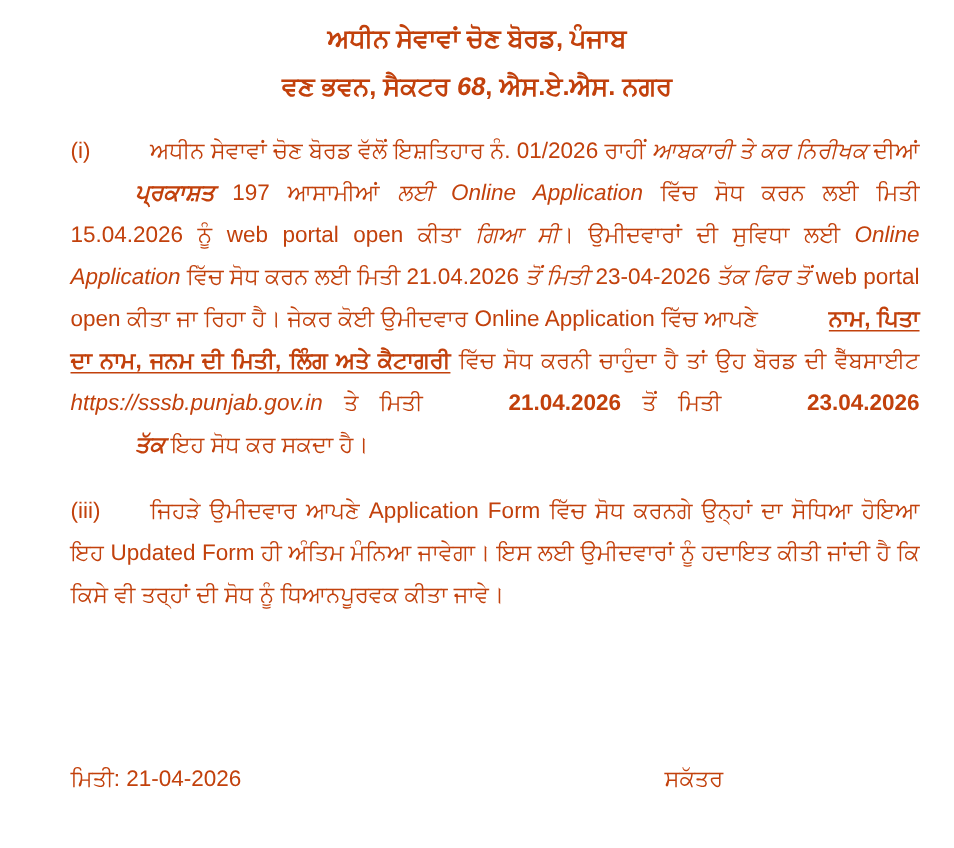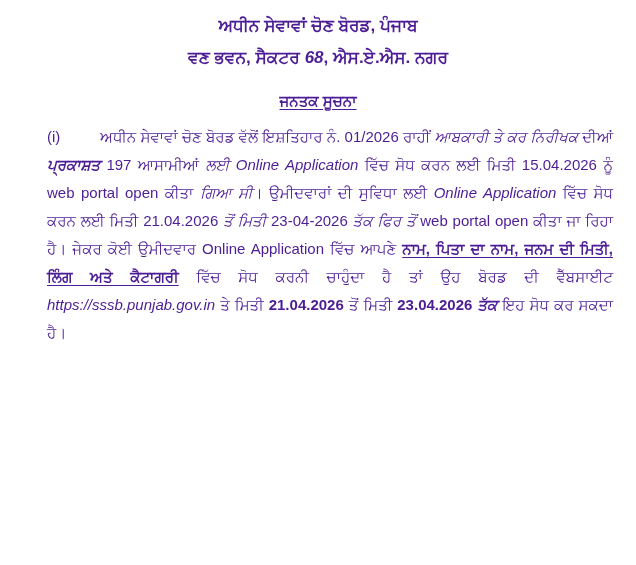--- a/index.html
+++ b/index.html
@@ -6,21 +6,21 @@
     margin: 0;
     padding: 0;
     background: #ffffff;
   }
   .page {
     position: relative;
     width: 636px;
     height: 565px;
     background: #ffffff;
     font-family: "Liberation Sans", "DejaVu Sans", sans-serif;
-    color: #4c1d95;
+    color: #c2410c;
     overflow: hidden;
   }
   .header {
     padding-top: 10px;
     text-align: center;
     font-weight: bold;
     font-size: 17px;
     line-height: 32px;
   }
   .notice-title {
@@ -54,38 +54,42 @@
     left: 47px;
     right: 23px;
     font-size: 15px;
     line-height: 24px;
   }
   .signatory {
     position: absolute;
     left: 396px;
     top: 0;
   }
-  .b { font-weight: bold; }
+  .b { font-weight: bold; margin-left: 43px; }
   .i { font-style: italic; text-align: center; }
   .u { text-decoration: underline; text-underline-offset: 3px; }
 </style>
 </head>
 <body>
 
 <div class="page">
 
   <div class="header">
     <div>ਅਧੀਨ ਸੇਵਾਵਾਂ ਚੋਣ ਬੋਰਡ, ਪੰਜਾਬ</div>
     <div><span>ਵਣ ਭਵਨ, ਸੈਕਟਰ </span><span class="i">68</span><span>, ਐਸ.ਏ.ਐਸ. ਨਗਰ</span></div>
   </div>
 
-  <div class="notice-title">ਜਨਤਕ ਸੂਚਨਾ</div>
 
   <div class="content">
 
     <p class="para"><span class="para-num">(i)</span><span><span>ਅਧੀਨ ਸੇਵਾਵਾਂ ਚੋਣ ਬੋਰਡ ਵੱਲੋਂ ਇਸ਼ਤਿਹਾਰ ਨੰ. 01/2026 ਰਾਹੀਂ </span><span class="i">ਆਬਕਾਰੀ ਤੇ ਕਰ ਨਿਰੀਖਕ</span><span> ਦੀਆਂ </span><span class="b i">ਪ੍ਰਕਾਸ਼ਤ</span><span> 197 ਆਸਾਮੀਆਂ </span><span class="i">ਲਈ</span><span> </span><span class="i">Online Application</span><span> ਵਿੱਚ ਸੋਧ ਕਰਨ ਲਈ ਮਿਤੀ 15.04.2026 ਨੂੰ web portal open ਕੀਤਾ </span><span class="i">ਗਿਆ ਸੀ</span><span>। ਉਮੀਦਵਾਰਾਂ ਦੀ ਸੁਵਿਧਾ ਲਈ </span><span class="i">Online Application</span><span> ਵਿੱਚ ਸੋਧ ਕਰਨ ਲਈ ਮਿਤੀ 21.04.2026 </span><span class="i">ਤੋਂ ਮਿਤੀ</span><span> 23-04-2026 </span><span class="i">ਤੱਕ ਫਿਰ ਤੋਂ</span><span> web portal open ਕੀਤਾ ਜਾ ਰਿਹਾ ਹੈ। ਜੇਕਰ ਕੋਈ ਉਮੀਦਵਾਰ Online Application ਵਿੱਚ ਆਪਣੇ </span><span class="b u">ਨਾਮ, ਪਿਤਾ ਦਾ ਨਾਮ, ਜਨਮ ਦੀ ਮਿਤੀ, ਲਿੰਗ ਅਤੇ ਕੈਟਾਗਰੀ</span><span> ਵਿੱਚ ਸੋਧ ਕਰਨੀ ਚਾਹੁੰਦਾ ਹੈ ਤਾਂ ਉਹ ਬੋਰਡ ਦੀ ਵੈੱਬਸਾਈਟ </span><span class="i">https://sssb.punjab.gov.in</span><span> ਤੇ ਮਿਤੀ </span><span class="b">21.04.2026</span><span> ਤੋਂ ਮਿਤੀ </span><span class="b">23.04.2026</span><span> </span><span class="b i">ਤੱਕ</span><span> ਇਹ ਸੋਧ ਕਰ ਸਕਦਾ ਹੈ।</span></span></p>
 
 
+    <p class="para"><span class="para-num">(iii)</span><span><span>ਜਿਹੜੇ ਉਮੀਦਵਾਰ ਆਪਣੇ Application Form ਵਿੱਚ ਸੋਧ ਕਰਨਗੇ ਉਨ੍ਹਾਂ ਦਾ ਸੋਧਿਆ ਹੋਇਆ ਇਹ Updated Form ਹੀ ਅੰਤਿਮ ਮੰਨਿਆ ਜਾਵੇਗਾ। ਇਸ ਲਈ ਉਮੀਦਵਾਰਾਂ ਨੂੰ ਹਦਾਇਤ ਕੀਤੀ ਜਾਂਦੀ ਹੈ ਕਿ ਕਿਸੇ ਵੀ ਤਰ੍ਹਾਂ ਦੀ ਸੋਧ ਨੂੰ ਧਿਆਨਪੂਰਵਕ ਕੀਤਾ ਜਾਵੇ।</span></span></p>
 
   </div>
 
+  <div class="footer">
+    <span>ਮਿਤੀ: 21-04-2026</span>
+    <span class="signatory">ਸਕੱਤਰ</span>
+  </div>
 
 </div>
 
 </body></html>

